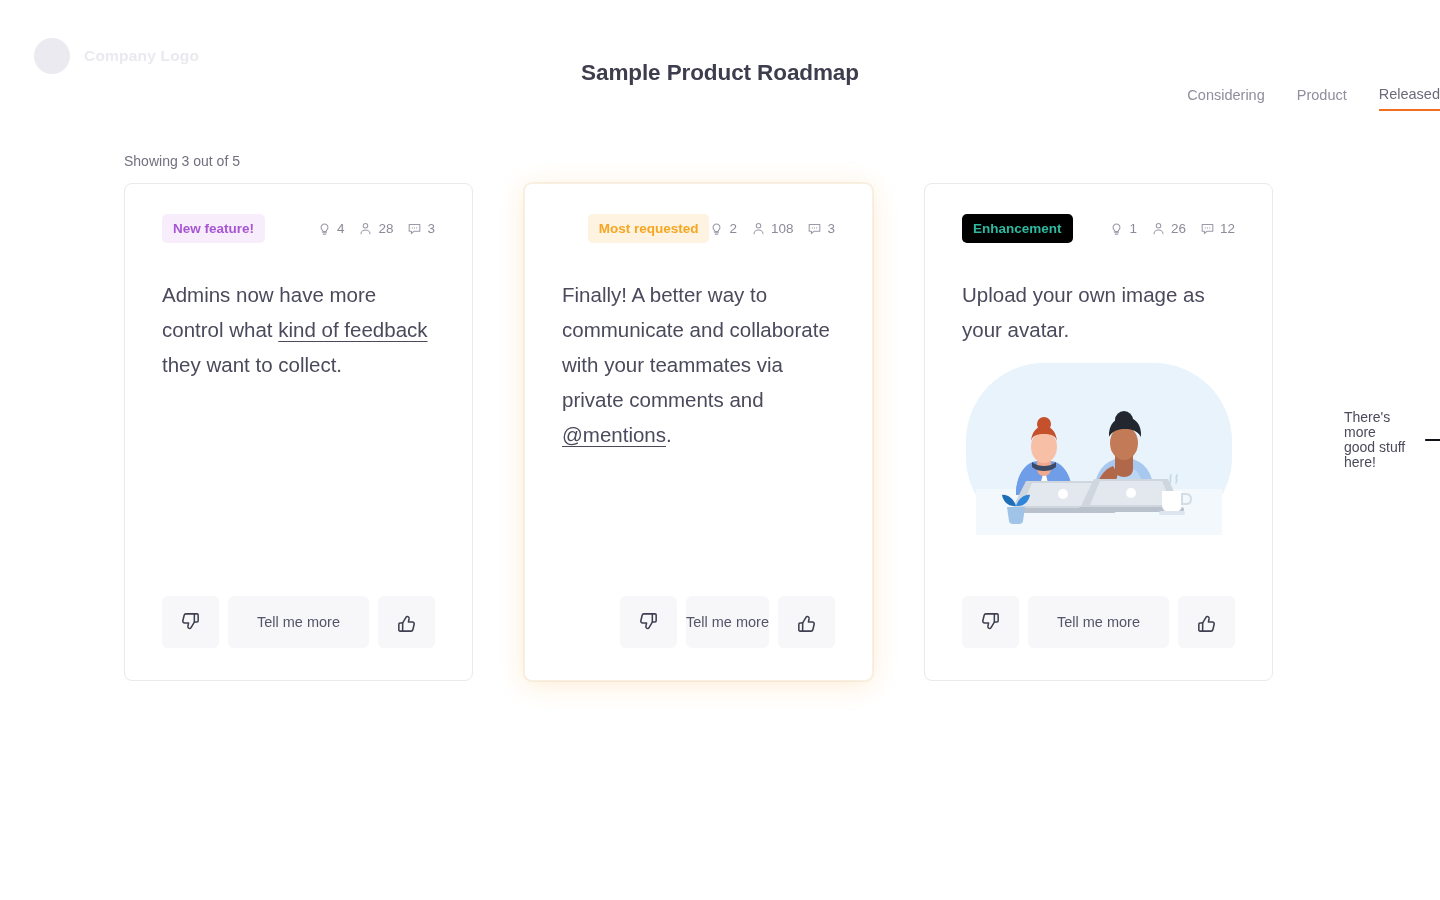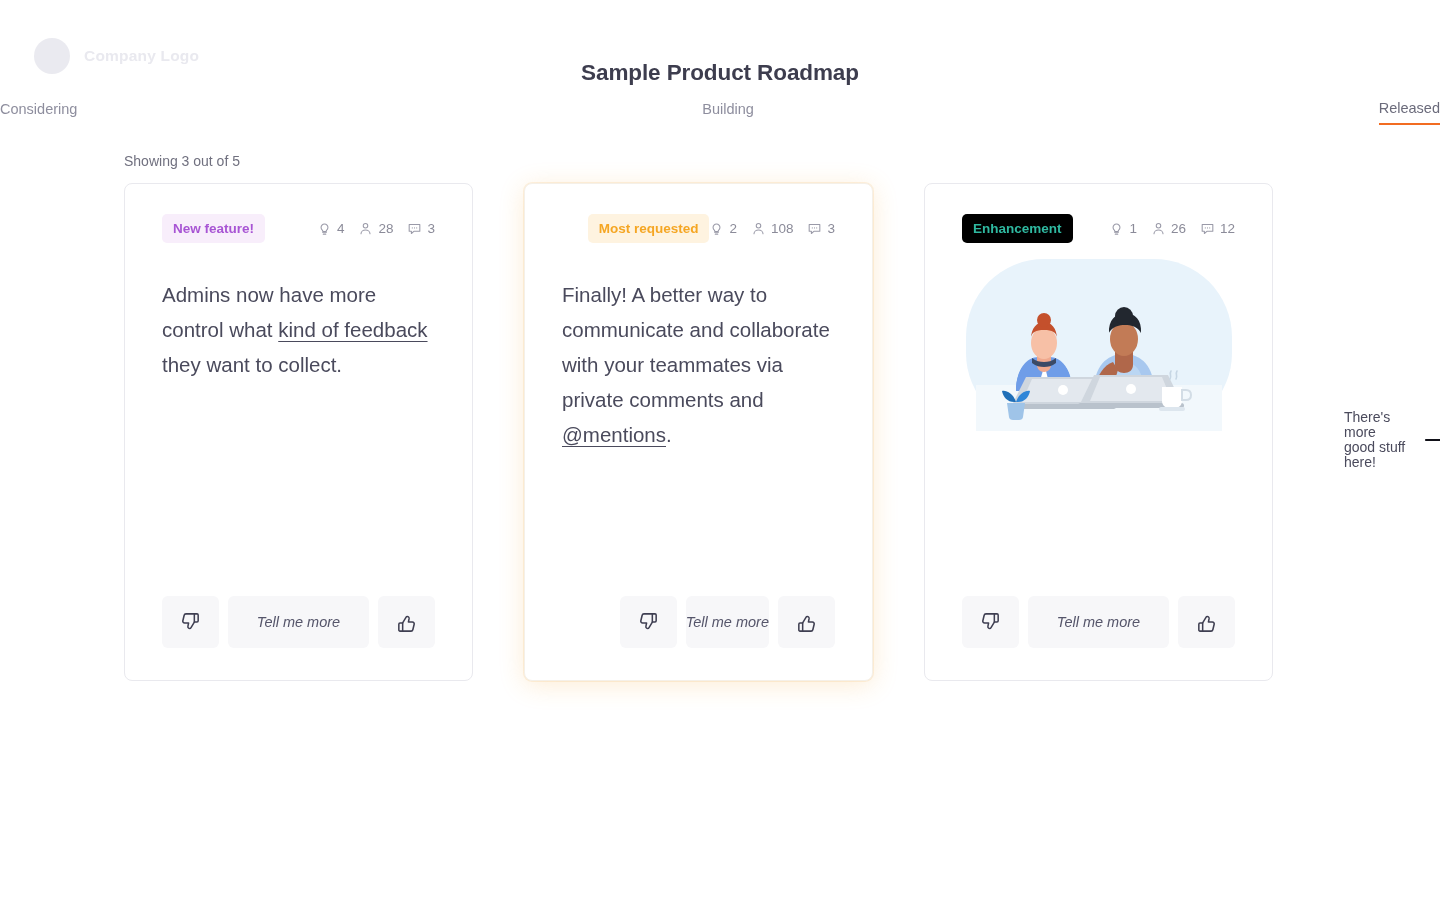--- a/index.html
+++ b/index.html
@@ -49,23 +49,22 @@
     width: 1440px;
     text-align: center;
   }
   .page-title {
     font-size: 22.5px;
     font-weight: 700;
     color: #3d3d4e;
     letter-spacing: -0.1px;
   }
   .tabs {
-    margin-top: 14px;
-    display: flex;
-    justify-content: space-between;
+    display: flex;
+    justify-content: flex-end;
     gap: 32px;
   }
   .tab {
     font-size: 14.5px;
     color: #8e8e9e;
     padding-bottom: 7px;
     cursor: pointer;
     background: none;
     border: none;
     font-family: inherit;
@@ -172,21 +171,20 @@
   .btn {
     background: #f7f7f9;
     border: none;
     border-radius: 6px;
     height: 52px;
     display: flex;
     align-items: center;
     justify-content: center;
     cursor: pointer;
     font-family: inherit;
-    font-style: italic;
   }
   .btn-icon { width: 57px; }
   .btn-wide {
     flex: 1 1 auto;
     font-size: 14.5px;
     color: #55556a;
   }
   .btn svg { display: block; }
 
   
@@ -213,21 +211,21 @@
 
   <div class="logo-row">
     <div class="logo-circle"></div>
     <div class="logo-text">Company Logo</div>
   </div>
 
   <div class="header">
     <div class="page-title">Sample Product Roadmap</div>
     <div class="tabs">
       <button class="tab">Considering</button>
-      <button class="tab">Building</button>
+      <button class="tab">Product</button>
       <button class="tab active">Released</button>
     </div>
   </div>
 
   <div class="showing">Showing 3 out of 5</div>
 
   <div class="cards">
 
     <div class="card">
       <div class="card-top">
@@ -357,20 +355,23 @@
               <path d="M3.5 5.5h17v11h-9.5l-4 3.5v-3.5h-3.5z"></path>
               <circle cx="8.5" cy="11" r="0.9" fill="#9a9aa8" stroke="none"></circle>
               <circle cx="12" cy="11" r="0.9" fill="#9a9aa8" stroke="none"></circle>
               <circle cx="15.5" cy="11" r="0.9" fill="#9a9aa8" stroke="none"></circle>
             </svg>
             <span>12</span>
           </span>
         </div>
       </div>
 
+      <div class="card-body" style="flex:0 0 auto;">
+        <span>Upload your own image as your avatar.</span><a class="link"></a><span></span>
+      </div>
 
       <svg class="illus" viewBox="0 0 266 172">
         <rect x="0" y="0" width="266" height="172" rx="78" fill="#e8f3fb"></rect>
 
         <rect x="10" y="126" width="246" height="46" fill="#f2f8fc"></rect>
 
         <path d="M50 132c0-22 11-34 28-34s28 12 28 34z" fill="#5b8fe0"></path>
         <path d="M63 104c0-4 3-6 6-6h18c3 0 6 2 6 6v28H63z" fill="#ffffff"></path>
         <path d="M50 132c0-22 11-34 22-34l6 10-7 24z" fill="#6f9de8"></path>
         <path d="M106 132c0-22-11-34-22-34l-5 10 6 24z" fill="#6f9de8"></path>

